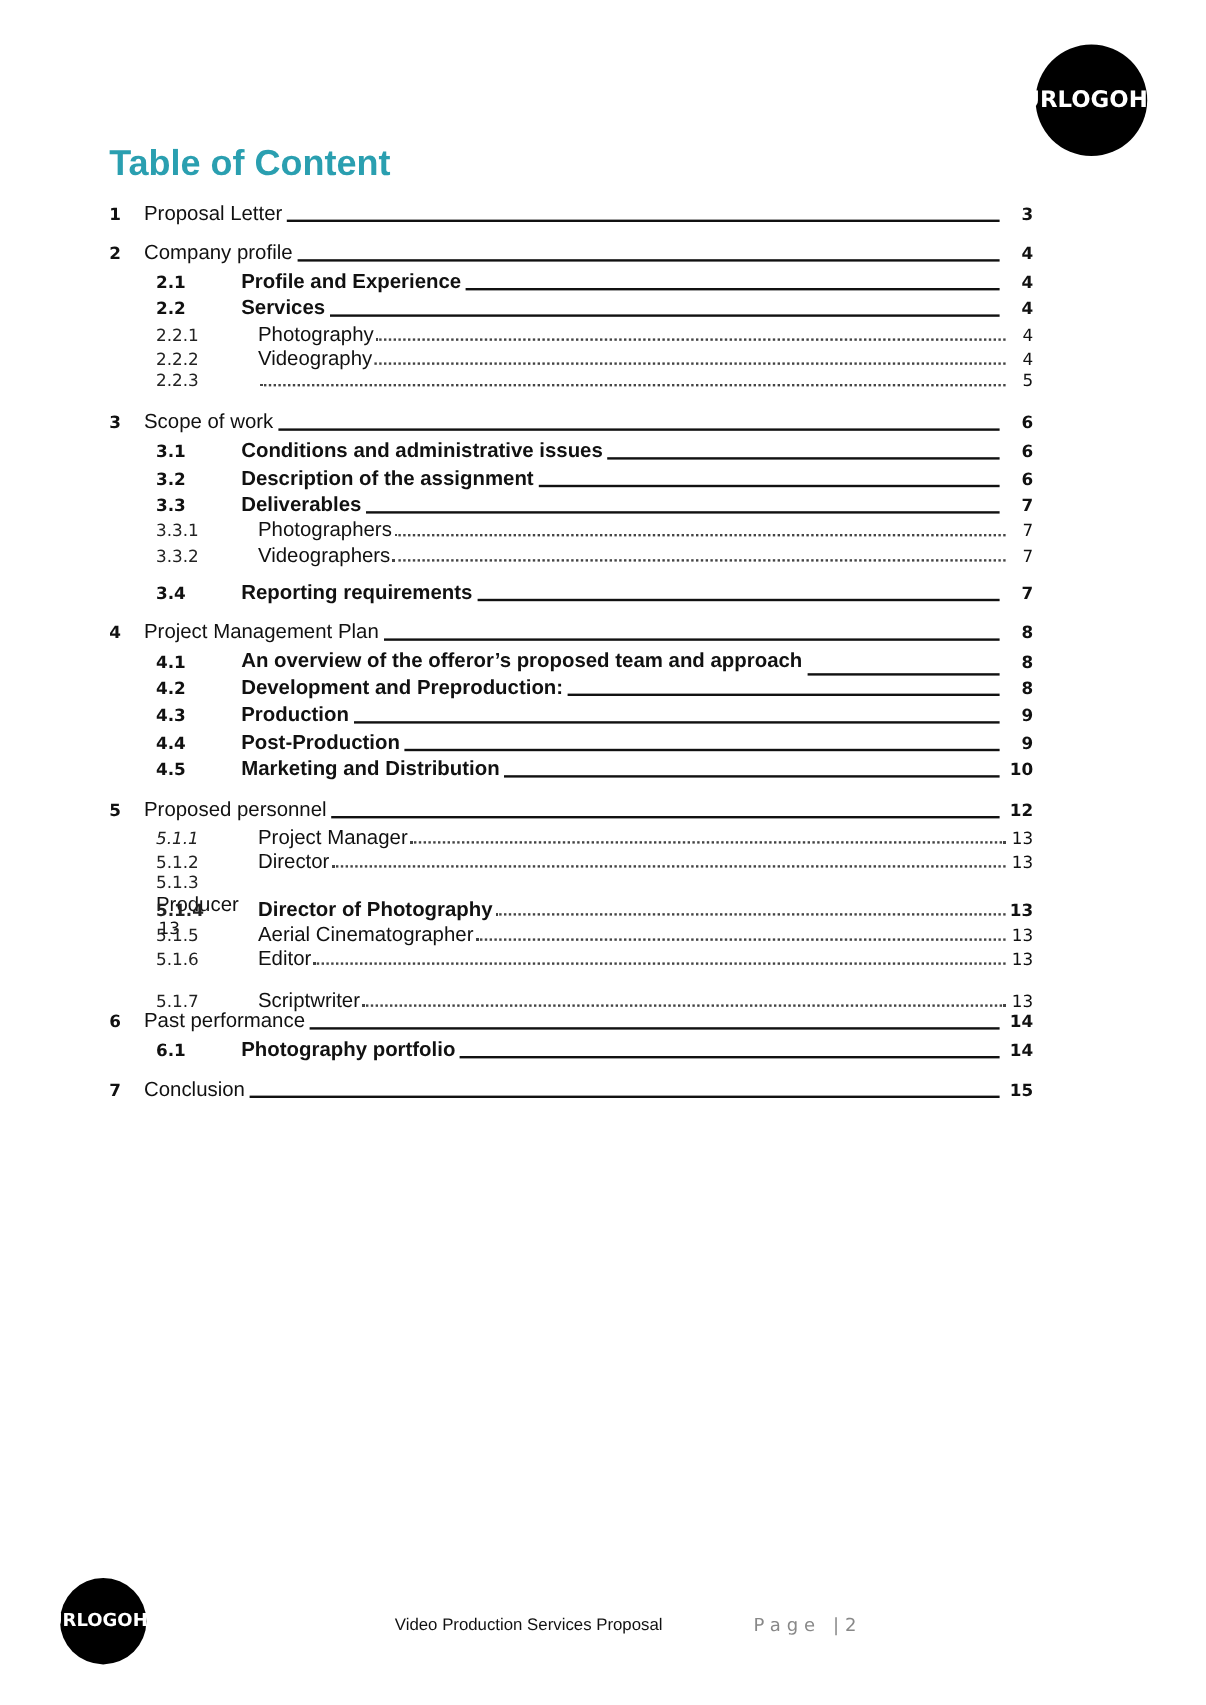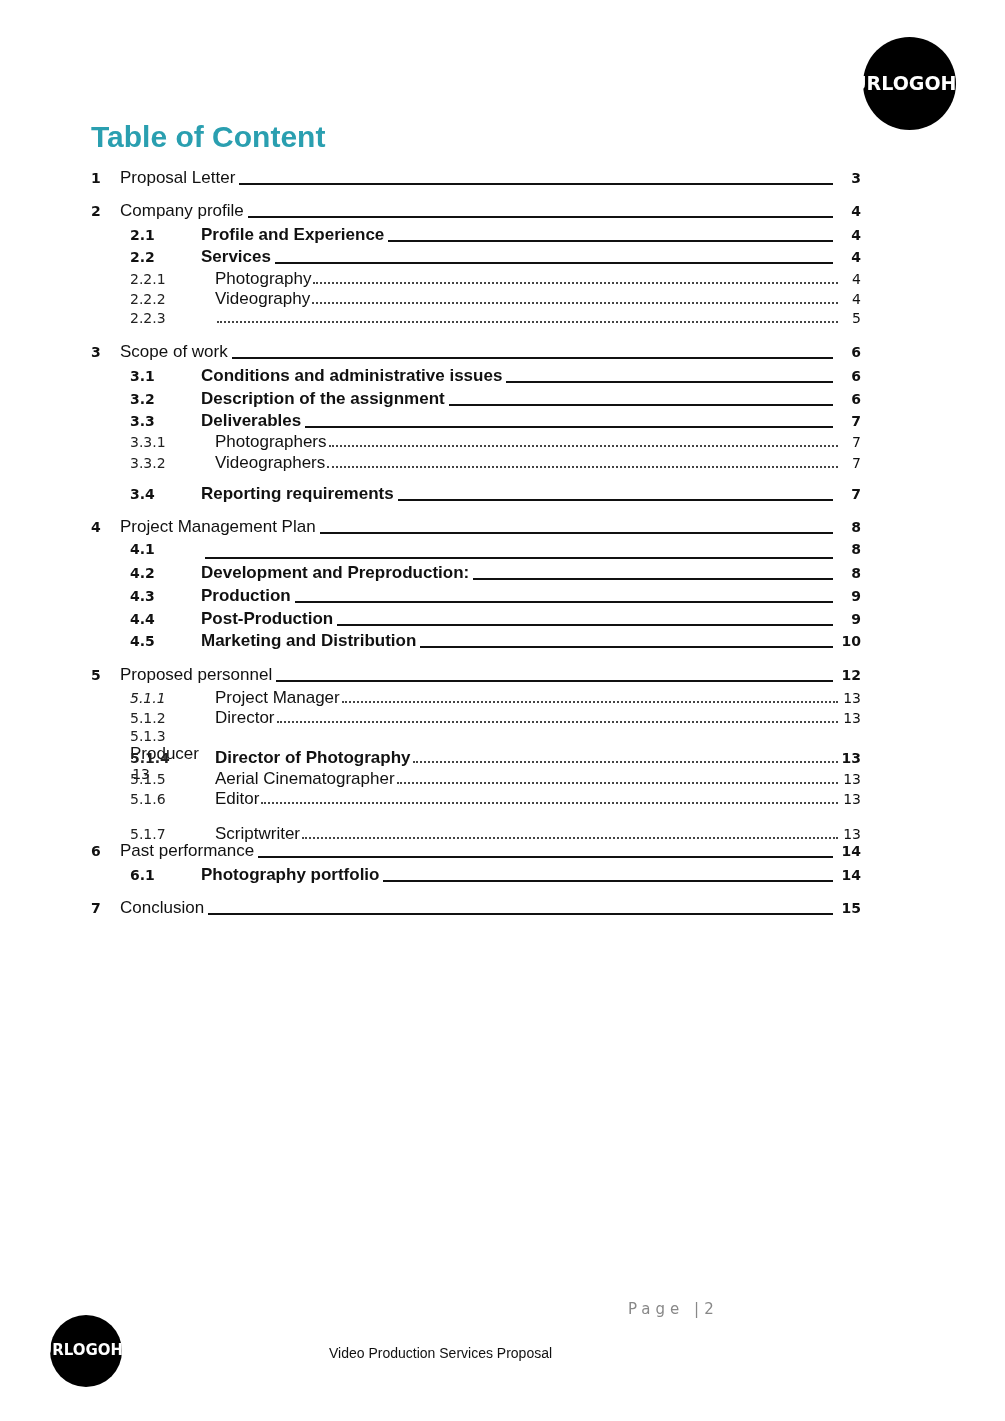--- a/index.html
+++ b/index.html
@@ -18,21 +18,21 @@
   .lvl2 .label { font-size: 17px; font-weight: bold; }
   .lvl3 .num { width: 85px; margin-left: 39px; font-size: 14px; color: #222; }
   .lvl3 .label { font-size: 17px; }
   .italic { font-style: italic; }
   .leader { flex: 1; margin: 0 4px 0 4px; height: 0; }
   .leader.solid { border-bottom: 2px solid #111; transform: translateY(2px); margin-right: 8px; }
   .leader.dots { border-bottom: 2px dotted #444; margin-left: 2px; margin-right: 3px; }
   .page { flex: none; width: 20px; text-align: right; font-family: "DejaVu Sans", sans-serif; font-size: 14px; }
   .lvl1 .page, .lvl2 .page { font-weight: bold; }
   .footer-title { position: absolute; left: 329px; top: 1345px; font-size: 14px; color: #111; font-family: "Liberation Sans", sans-serif; }
-  .footer-page { position: absolute; left: 628px; top: 1300px; font-size: 15px; color: #888; letter-spacing: 5px; font-family: "DejaVu Sans", sans-serif; }
+  .footer-page { position: absolute; left: 628px; top: 1345px; font-size: 15px; color: #888; letter-spacing: 5px; font-family: "DejaVu Sans", sans-serif; }
   .footer-page .num-part { letter-spacing: 0; }
 </style>
 </head>
 <body>
 
 <div class="logo logo-top">
   <span>YOUR</span>
   <span>LOGO</span>
   <span>HERE</span>
 </div>
@@ -124,20 +124,21 @@
       <span class="page">7</span>
     </div>
     <div class="row lvl1" style="top: 517px;">
       <span class="num">4</span>
       <span class="label">Project Management Plan</span>
       <span class="leader solid"></span>
       <span class="page">8</span>
     </div>
     <div class="row lvl2" style="top: 541px; align-items: flex-end;">
       <span class="num">4.1</span>
+      <span class="label">An overview of the offeror’s proposed team and approach</span>
       <span class="leader solid"></span>
       <span class="page">8</span>
     </div>
     <div class="row lvl2" style="top: 563px;">
       <span class="num">4.2</span>
       <span class="label">Development and Preproduction:</span>
       <span class="leader solid"></span>
       <span class="page">8</span>
     </div>
     <div class="row lvl2" style="top: 586px;">

